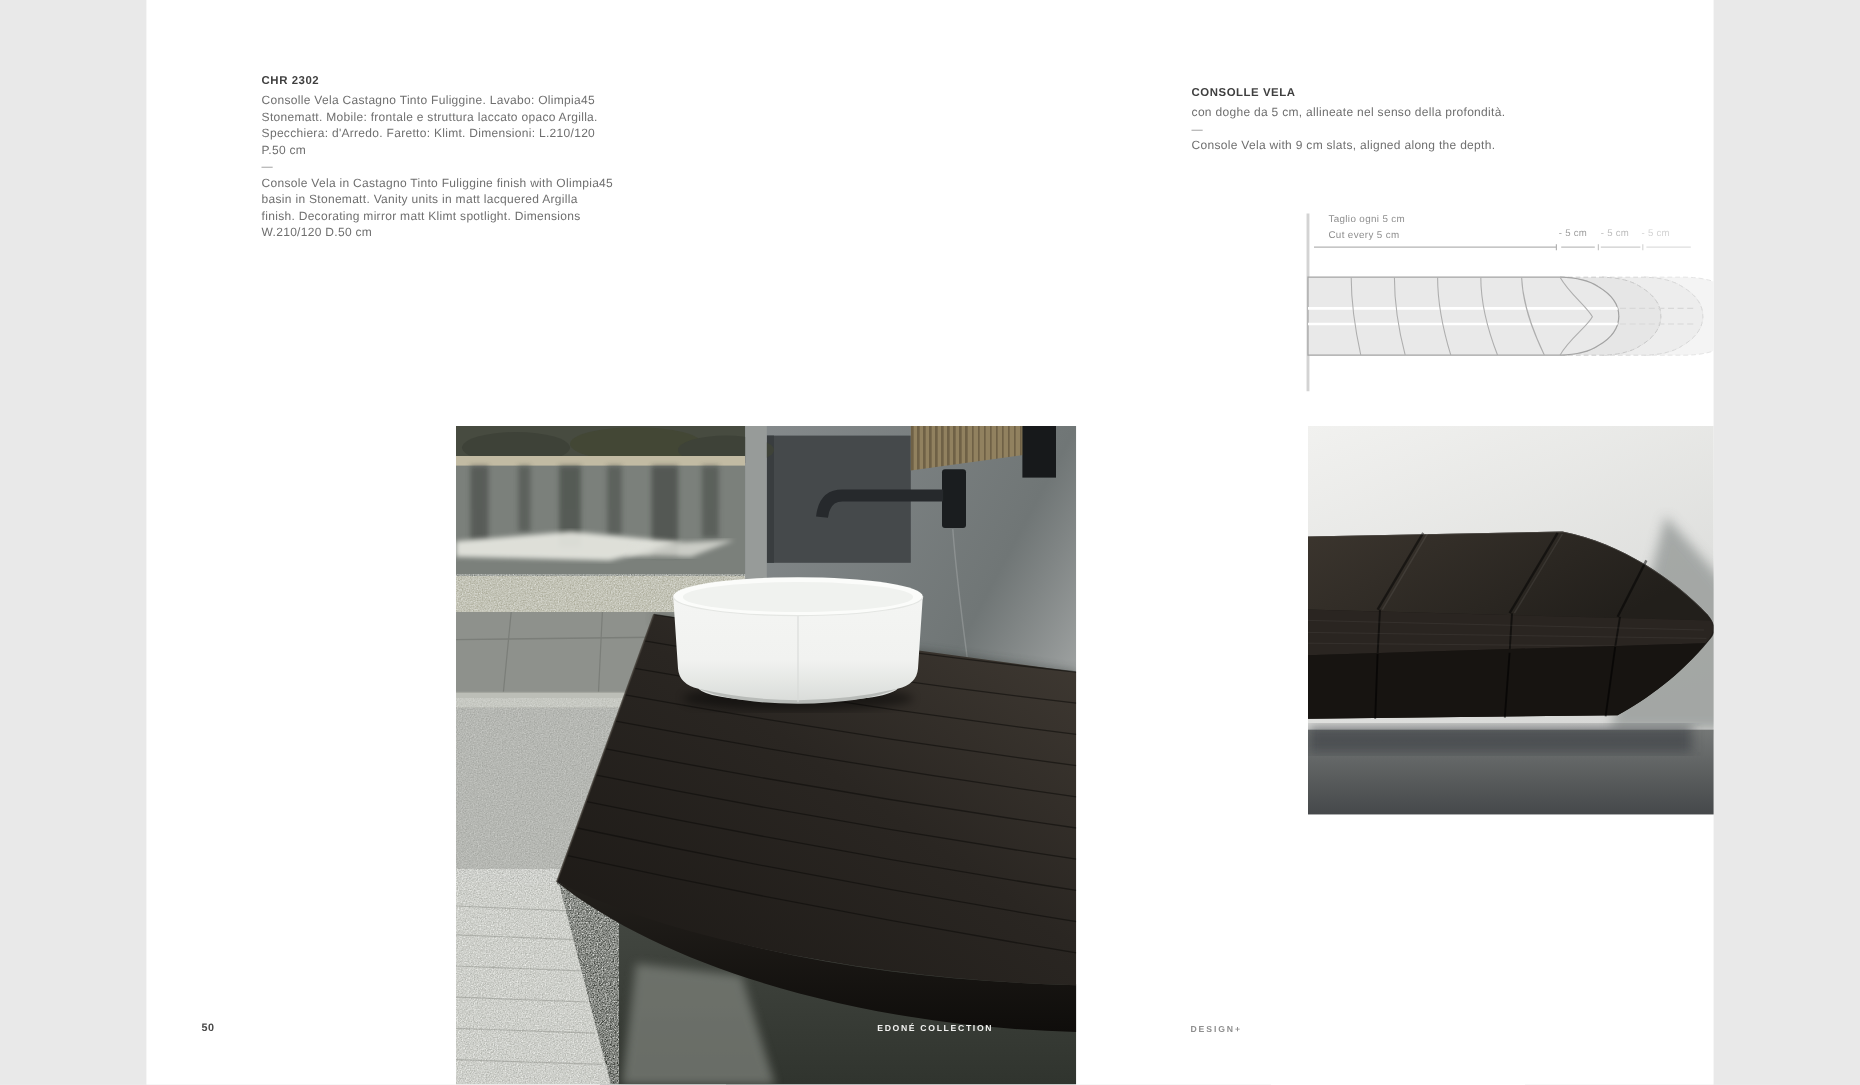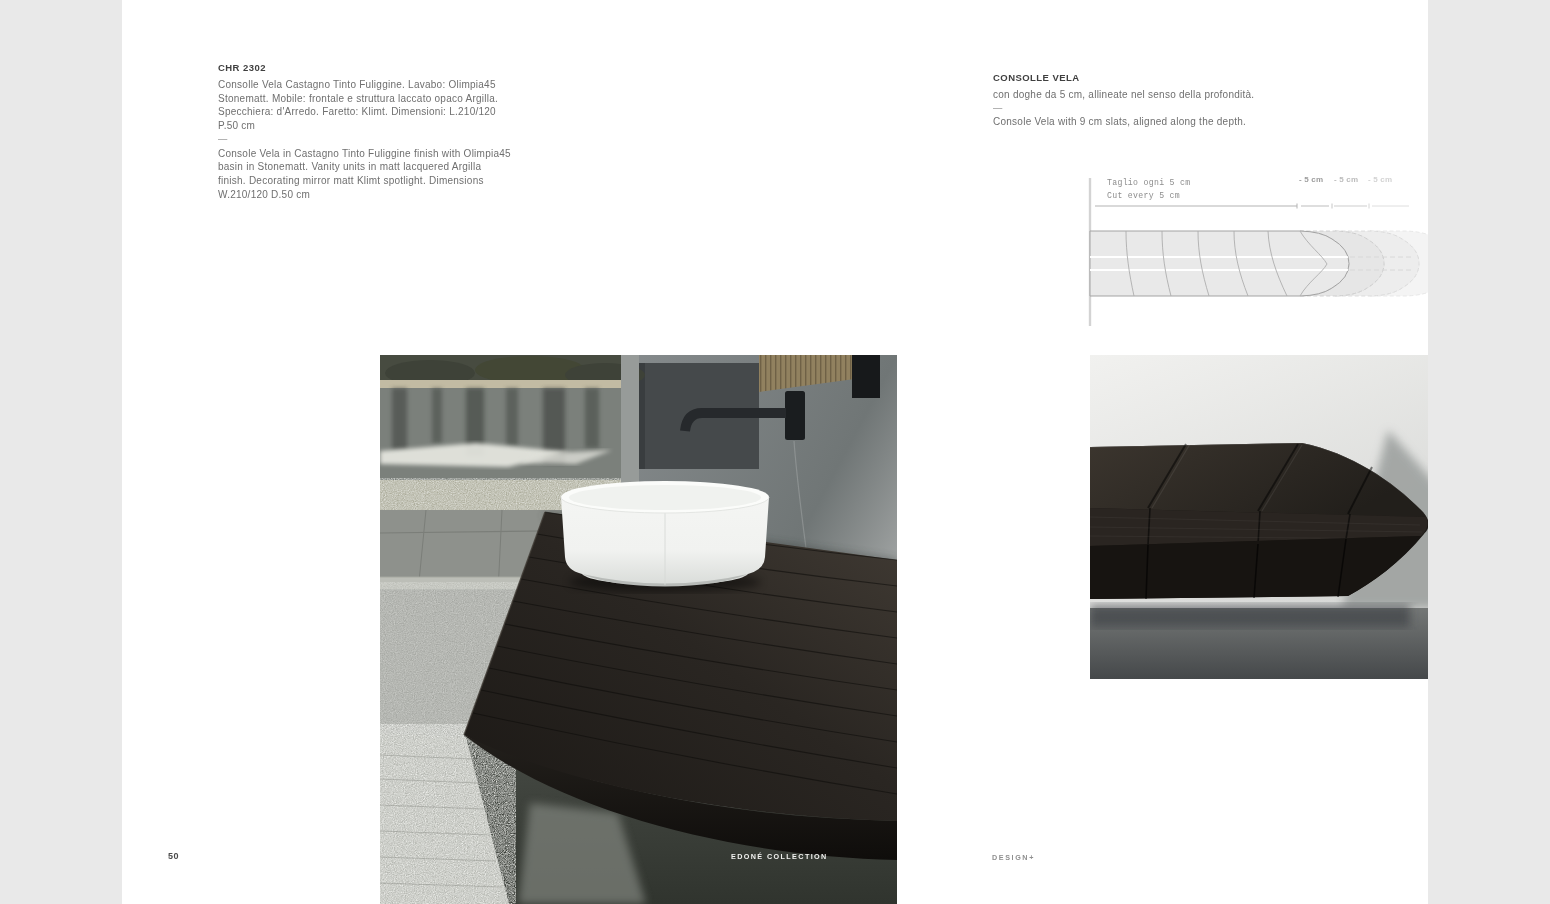--- a/index.html
+++ b/index.html
@@ -12,22 +12,22 @@
   .bodyline{font-size:10px;color:#6f6f6f;line-height:13.7px;letter-spacing:.25px;}
   .dashline{font-size:9.3px;color:#8a8a8a;line-height:13.7px;}
   .pagenum{position:absolute;font-size:9px;font-weight:700;color:#4a4a4a;letter-spacing:.4px;}
   .brand{position:absolute;font-size:7.2px;font-weight:700;color:#8f8f8f;letter-spacing:1.6px;}
   .photo{position:absolute;overflow:hidden;}
   .photo-caption{
     position:absolute;left:351px;top:497px;font-size:7.2px;font-weight:700;
     color:#f2f2f0;letter-spacing:1.4px;white-space:nowrap;
   }
   .diagram{position:absolute;left:966px;top:175px;width:380px;height:158px;}
-  .diagram .dlabel{position:absolute;font-size:8.2px;color:#8d8d8d;letter-spacing:.3px;white-space:nowrap;font-family:Liberation Mono, monospace;}
-  .inc-label{position:absolute;top:0;font-size:8px;letter-spacing:.2px;white-space:nowrap;font-weight:bold;}
+  .diagram .dlabel{position:absolute;font-size:8.2px;color:#8d8d8d;letter-spacing:.3px;white-space:nowrap;}
+  .inc-label{position:absolute;top:15px;font-size:8px;letter-spacing:.2px;white-space:nowrap;}
   svg{display:block;}
 </style>
 </head>
 <body>
 
 <div class="page">
 
   <div class="textblock" style="left:96px;top:62px">
     <div class="prod-title">CHR 2302</div>
     <div class="bodyline">Consolle Vela Castagno Tinto Fuliggine. Lavabo: Olimpia45</div>

